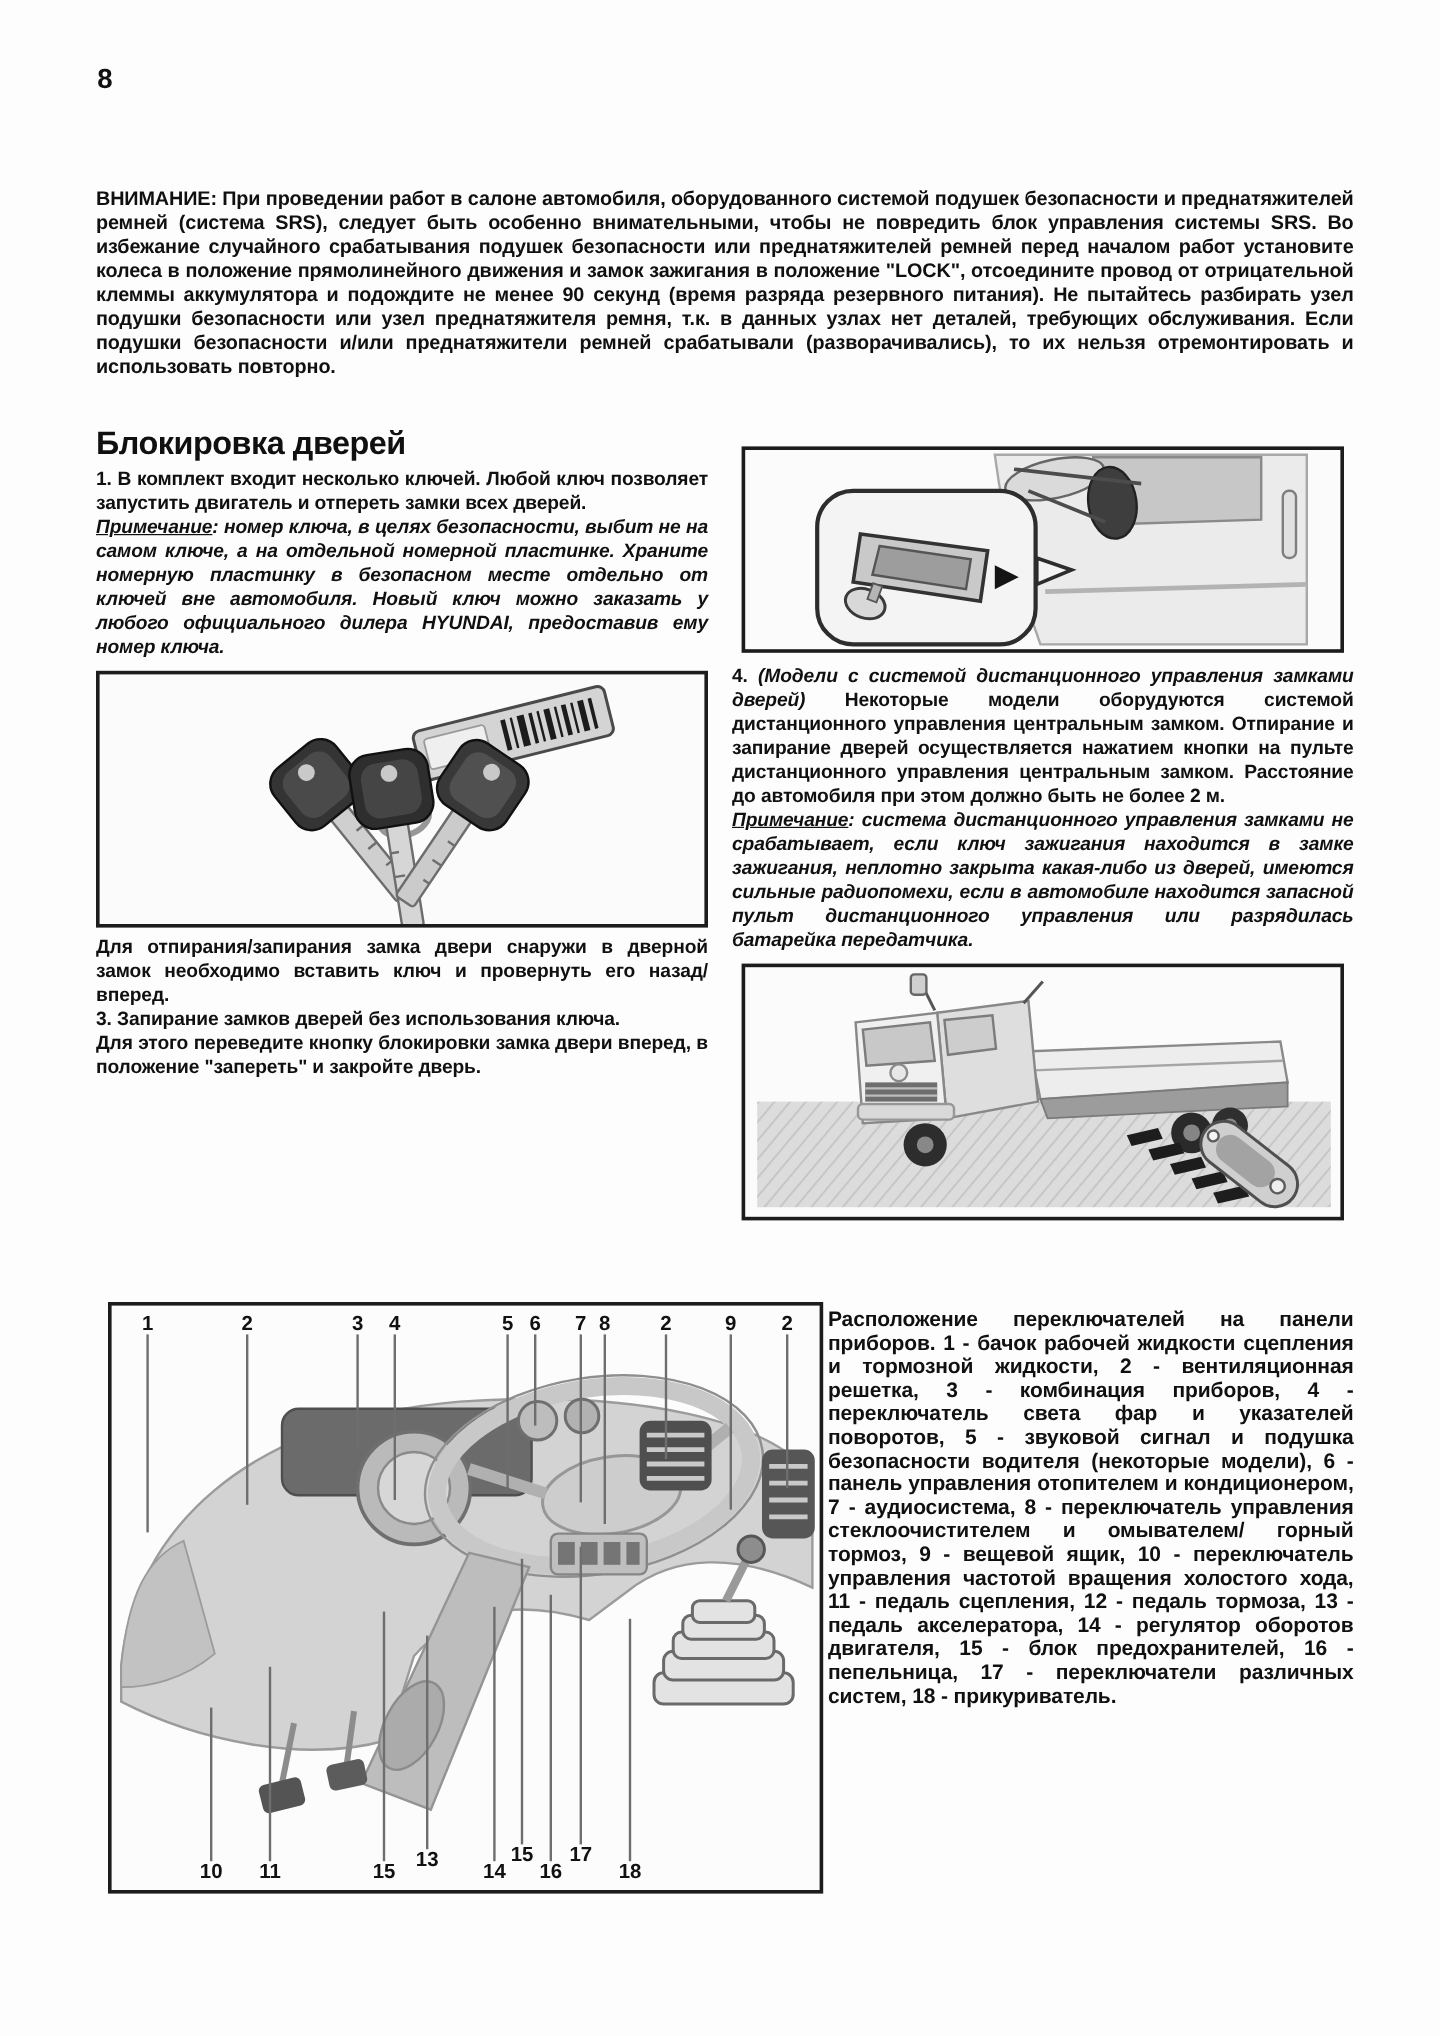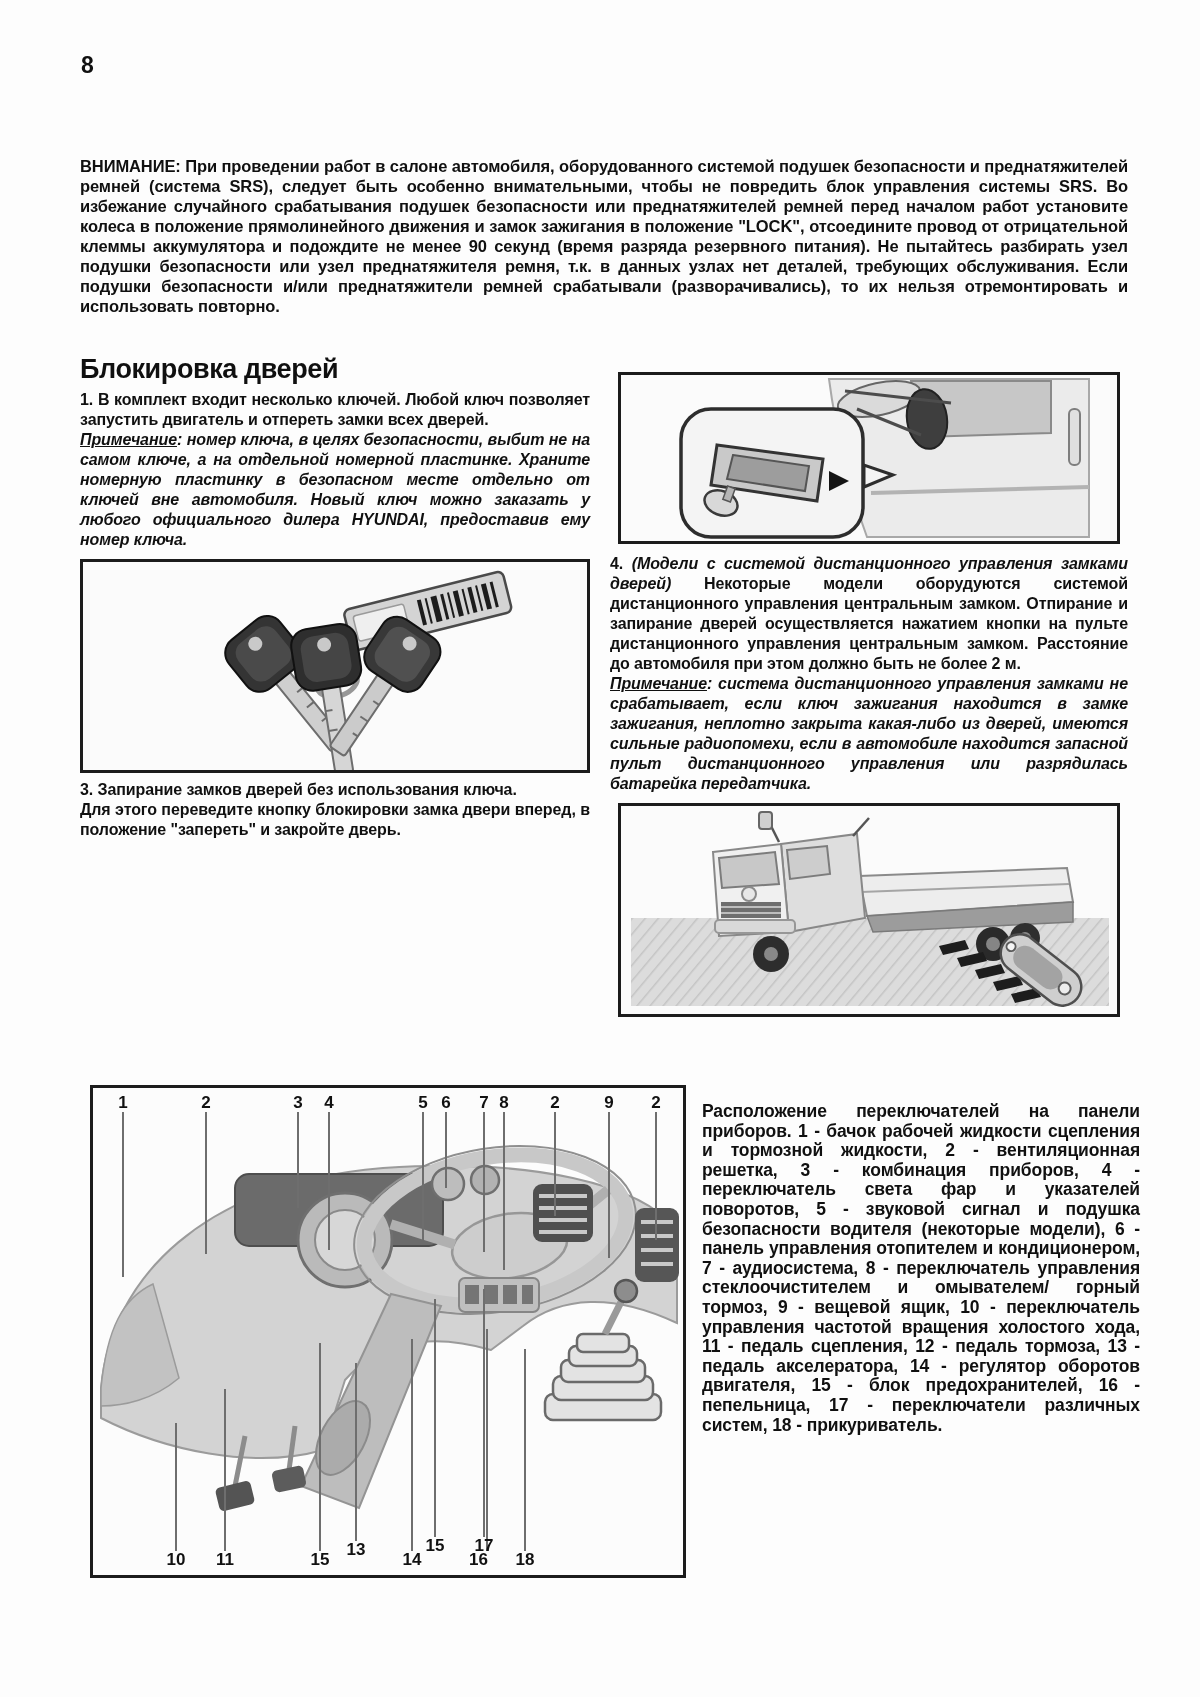--- a/index.html
+++ b/index.html
@@ -28,21 +28,21 @@
   .keys-frame{width:510px;height:214px;margin:9px 0 7px 0;}
   .handle-frame{width:502px;height:172px;margin:0 0 10px 8px;}
   .truck-frame{width:502px;height:214px;margin:9px 0 0 8px;}
   .photo-frame svg{display:block;width:100%;height:100%;}
   .diagram-box{
     position:absolute;left:90px;top:1085px;width:596px;height:493px;
     border:3px solid #1c1c1c;background:#fcfcfc;box-sizing:border-box;
   }
   .diagram-box svg{display:block;width:100%;height:100%;}
   .panel-text{
-    position:absolute;left:690px;top:1090px;width:438px;margin:12px;
+    position:absolute;left:690px;top:1090px;width:438px;margin:0;
     font-size:17.5px;line-height:19.6px;text-align:justify;letter-spacing:-0.1px;
   }
   .callout{
     position:absolute;display:flex;flex-direction:column;align-items:center;
     width:22px;font-size:17px;line-height:18px;color:#111;
   }
   .co-line{width:2px;background:#6e6e6e;}
 </style>
 </head>
 <body>
@@ -107,20 +107,21 @@
           <line x1="9" y1="24" x2="2" y2="24" stroke="#6d6d6d" stroke-width="2"></line>
           <line x1="9" y1="44" x2="0" y2="44" stroke="#6d6d6d" stroke-width="2"></line>
           <line x1="9" y1="62" x2="3" y2="62" stroke="#6d6d6d" stroke-width="2"></line>
           <rect x="-33" y="-62" width="66" height="62" rx="17" fill="#383838" stroke="#111" stroke-width="2"></rect>
           <rect x="-24" y="-54" width="48" height="46" rx="13" fill="#505050"></rect>
           <circle cx="0" cy="-44" r="7" fill="#c9c9c9"></circle>
         </g>
       </svg>
     </div>
 
+    <p class="body">Для отпирания/запирания замка двери снаружи в дверной замок необходимо вставить ключ и провернуть его назад/вперед.</p>
     <p class="body">3. Запирание замков дверей без использования ключа.</p>
     <p class="body">Для этого переведите кнопку блокировки замка двери вперед, в положение "запереть" и закройте дверь.</p>
   </div>
 
   <div class="col-right">
     <div class="photo-frame handle-frame">
       <svg viewBox="0 0 496 166">
 
         <path d="M208,4 L468,4 L468,162 L246,162 C230,118 215,58 208,4 Z" fill="#ebebeb" stroke="#a8a8a8" stroke-width="2"></path>
         <polygon points="290,6 430,6 430,58 302,62" fill="#c7c7c7" stroke="#8a8a8a" stroke-width="2"></polygon>
@@ -321,21 +322,21 @@
         <div>13</div>
       </div>
       <div class="callout" style="left: 308px; bottom: 6px;">
         <div class="co-line" style="height: 212px;"></div>
         <div>14</div>
       </div>
       <div class="callout" style="left: 331px; bottom: 20px;">
         <div class="co-line" style="height: 238px;"></div>
         <div>15</div>
       </div>
-      <div class="callout" style="left: 373px; bottom: 6px; align-items: flex-end;">
+      <div class="callout" style="left: 355px; bottom: 6px;">
         <div class="co-line" style="height: 222px;"></div>
         <div>16</div>
       </div>
       <div class="callout" style="left: 380px; bottom: 20px;">
         <div class="co-line" style="height: 248px;"></div>
         <div>17</div>
       </div>
       <div class="callout" style="left: 421px; bottom: 6px;">
         <div class="co-line" style="height: 202px;"></div>
         <div>18</div>

